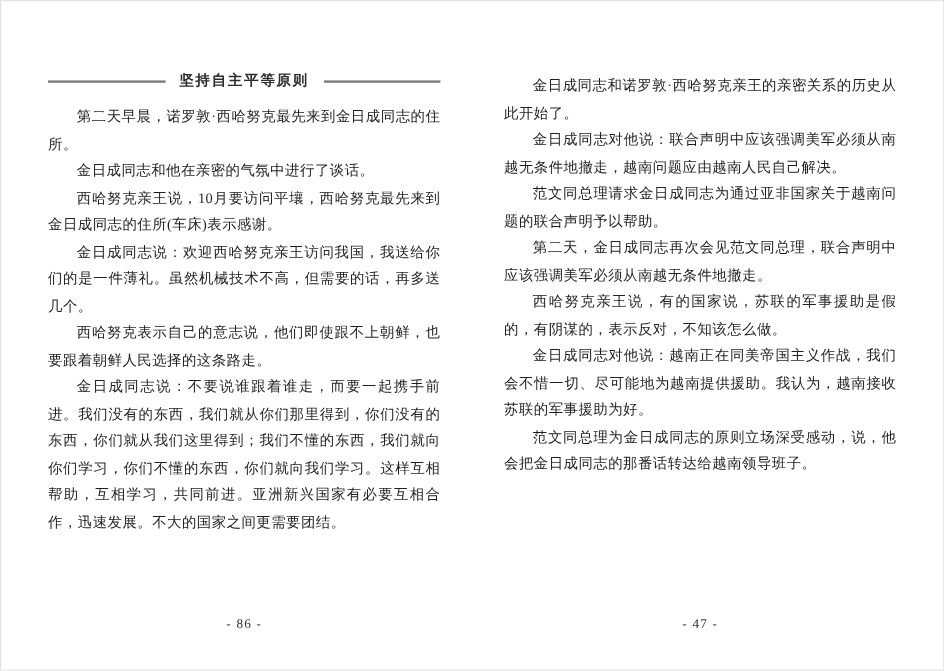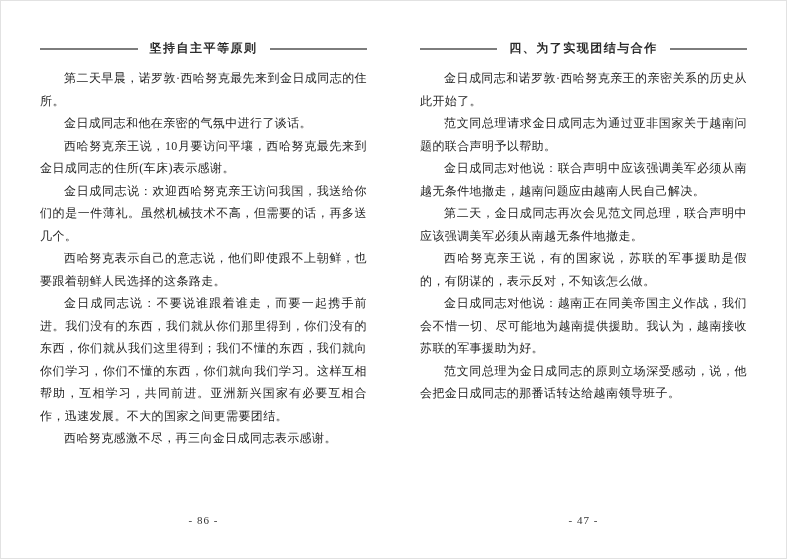--- a/index.html
+++ b/index.html
@@ -7,21 +7,21 @@
     padding: 0;
     background: #ffffff;
   }
   .spread {
     box-sizing: border-box;
     width: 787px;
     height: 559px;
     background: #ffffff;
     border: 1px solid #e2e2e2;
     display: flex;
-    padding: 40px 39px 0 39px;
+    padding: 59px 39px 0 39px;
     gap: 53px;
     font-family: "Liberation Serif", "DejaVu Serif", serif;
   }
   .page {
     width: 328px;
     display: flex;
     flex-direction: column;
   }
   .running-head {
     display: flex;
@@ -73,35 +73,29 @@
       <span class="head-title">坚持自主平等原则</span>
       <span class="rule"></span>
     </div>
     <div class="body-text">
       <p>第二天早晨，诺罗敦·西哈努克最先来到金日成同志的住所。</p>
       <p>金日成同志和他在亲密的气氛中进行了谈话。</p>
       <p>西哈努克亲王说，10月要访问平壤，西哈努克最先来到金日成同志的住所(车床)表示感谢。</p>
       <p>金日成同志说：欢迎西哈努克亲王访问我国，我送给你们的是一件薄礼。虽然机械技术不高，但需要的话，再多送几个。</p>
       <p>西哈努克表示自己的意志说，他们即使跟不上朝鲜，也要跟着朝鲜人民选择的这条路走。</p>
       <p>金日成同志说：不要说谁跟着谁走，而要一起携手前进。我们没有的东西，我们就从你们那里得到，你们没有的东西，你们就从我们这里得到；我们不懂的东西，我们就向你们学习，你们不懂的东西，你们就向我们学习。这样互相帮助，互相学习，共同前进。亚洲新兴国家有必要互相合作，迅速发展。不大的国家之间更需要团结。</p>
-      <p>西哈努克感激不尽，再三向金日成同志表示感谢。</p>
     </div>
     <div class="folio">- 86 -</div>
   </div>
 
   <div class="page">
-    <div class="running-head">
-      <span class="rule"></span>
-      <span class="head-title">四、为了实现团结与合作</span>
-      <span class="rule"></span>
-    </div>
     <div class="body-text">
       <p>金日成同志和诺罗敦·西哈努克亲王的亲密关系的历史从此开始了。</p>
+      <p>金日成同志对他说：联合声明中应该强调美军必须从南越无条件地撤走，越南问题应由越南人民自己解决。</p>
       <p>范文同总理请求金日成同志为通过亚非国家关于越南问题的联合声明予以帮助。</p>
-      <p>金日成同志对他说：联合声明中应该强调美军必须从南越无条件地撤走，越南问题应由越南人民自己解决。</p>
       <p>第二天，金日成同志再次会见范文同总理，联合声明中应该强调美军必须从南越无条件地撤走。</p>
       <p>西哈努克亲王说，有的国家说，苏联的军事援助是假的，有阴谋的，表示反对，不知该怎么做。</p>
       <p>金日成同志对他说：越南正在同美帝国主义作战，我们会不惜一切、尽可能地为越南提供援助。我认为，越南接收苏联的军事援助为好。</p>
       <p>范文同总理为金日成同志的原则立场深受感动，说，他会把金日成同志的那番话转达给越南领导班子。</p>
     </div>
     <div class="folio">- 47 -</div>
   </div>
 
 </div>
 

